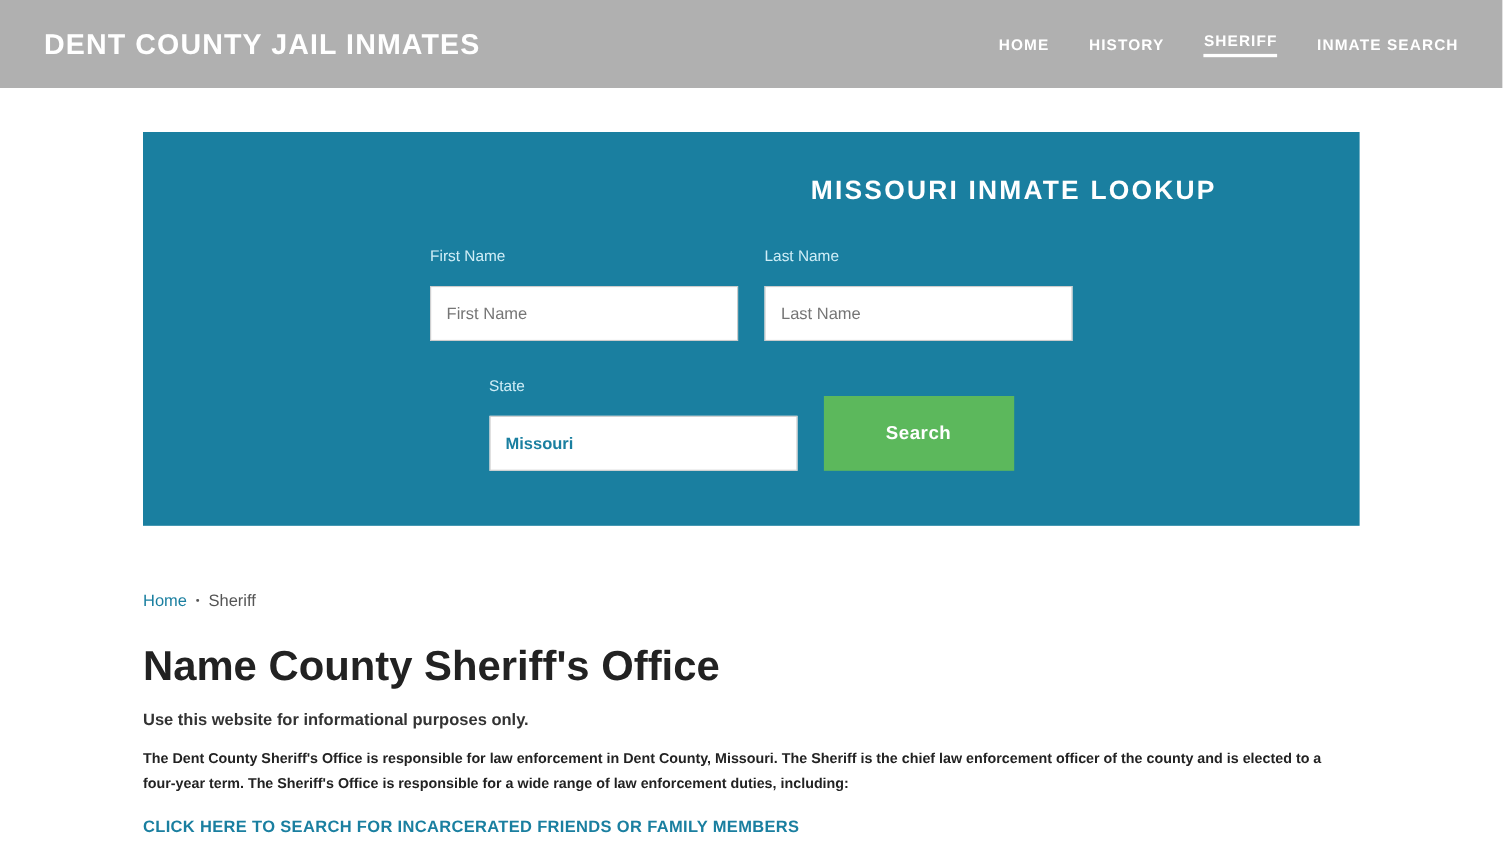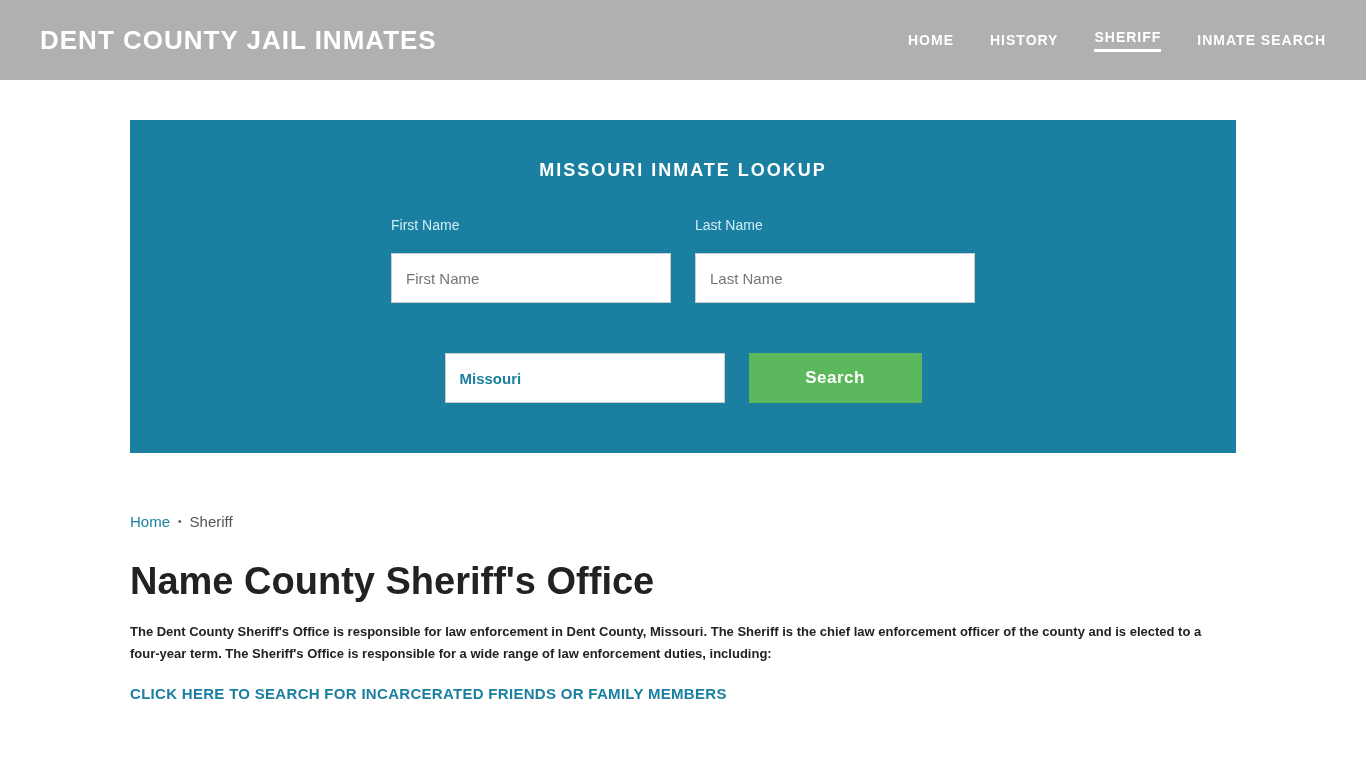--- a/index.html
+++ b/index.html
@@ -57,24 +57,24 @@
 
     
     .search-section {
       background: #1a7fa0;
       padding: 40px 130px 50px;
       margin: 40px 130px;
     }
 
     .search-title {
       color: #ffffff;
-      font-size: 18px;
+      font-size: 24px;
       font-weight: 700;
       letter-spacing: 2px;
-      text-align: center;
+      text-align: right;
       margin-bottom: 36px;
       text-transform: uppercase;
     }
 
     .search-form {
       display: flex;
       align-items: flex-end;
       gap: 24px;
       justify-content: center;
       flex-wrap: wrap;
@@ -111,21 +111,21 @@
     .search-btn-wrap {
       display: flex;
       align-items: flex-end;
       margin-top: 26px;
     }
 
     .search-btn {
       background: #5cb85c;
       color: #ffffff;
       border: none;
-      height: 50px;
+      height: 68px;
       width: 173px;
       font-size: 17px;
       font-weight: 600;
       cursor: pointer;
       letter-spacing: 0.5px;
     }
 
     
     .breadcrumb {
       padding: 20px 130px 10px;
@@ -207,31 +207,33 @@
   <div class="search-form">
     <div class="form-group">
       <label class="form-label">First Name</label>
       <input class="form-input" type="text" placeholder="First Name" style="">
     </div>
     <div class="form-group">
       <label class="form-label">Last Name</label>
       <input class="form-input" type="text" placeholder="Last Name" style="">
     </div>
     <div class="form-group">
+      <label class="form-label">State</label>
       <input class="form-input state-input" type="text" value="Missouri" style="">
     </div>
     <div class="search-btn-wrap">
       <button class="search-btn">Search</button>
     </div>
   </div>
 </section>
 
 <nav class="breadcrumb">
   <a class="breadcrumb-home">Home</a>
   <span class="breadcrumb-dot">•</span>
   <span class="breadcrumb-current">Sheriff</span>
 </nav>
 
 <main class="content">
   <h1 class="page-heading">Name County Sheriff's Office</h1>
+  <p class="subtitle">Use this website for informational purposes only.</p>
   <p class="description">The Dent County Sheriff's Office is responsible for law enforcement in Dent County, Missouri. The Sheriff is the chief law enforcement officer of the county and is elected to a four-year term. The Sheriff's Office is responsible for a wide range of law enforcement duties, including:</p>
   <a class="cta-link">CLICK HERE to Search for Incarcerated Friends or Family Members</a>
 </main>
 
 </body></html>

